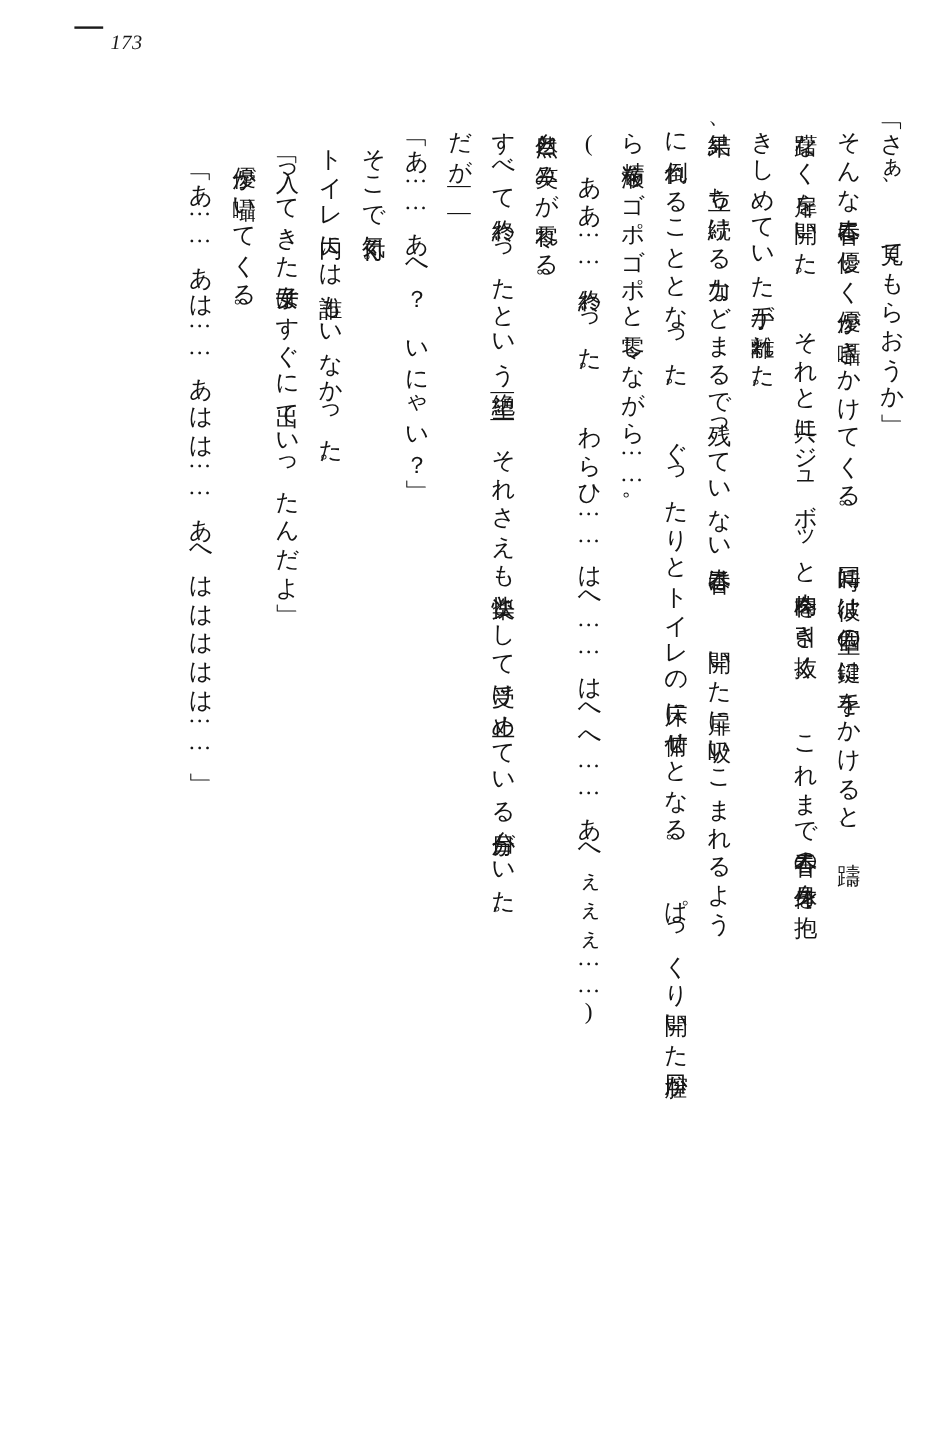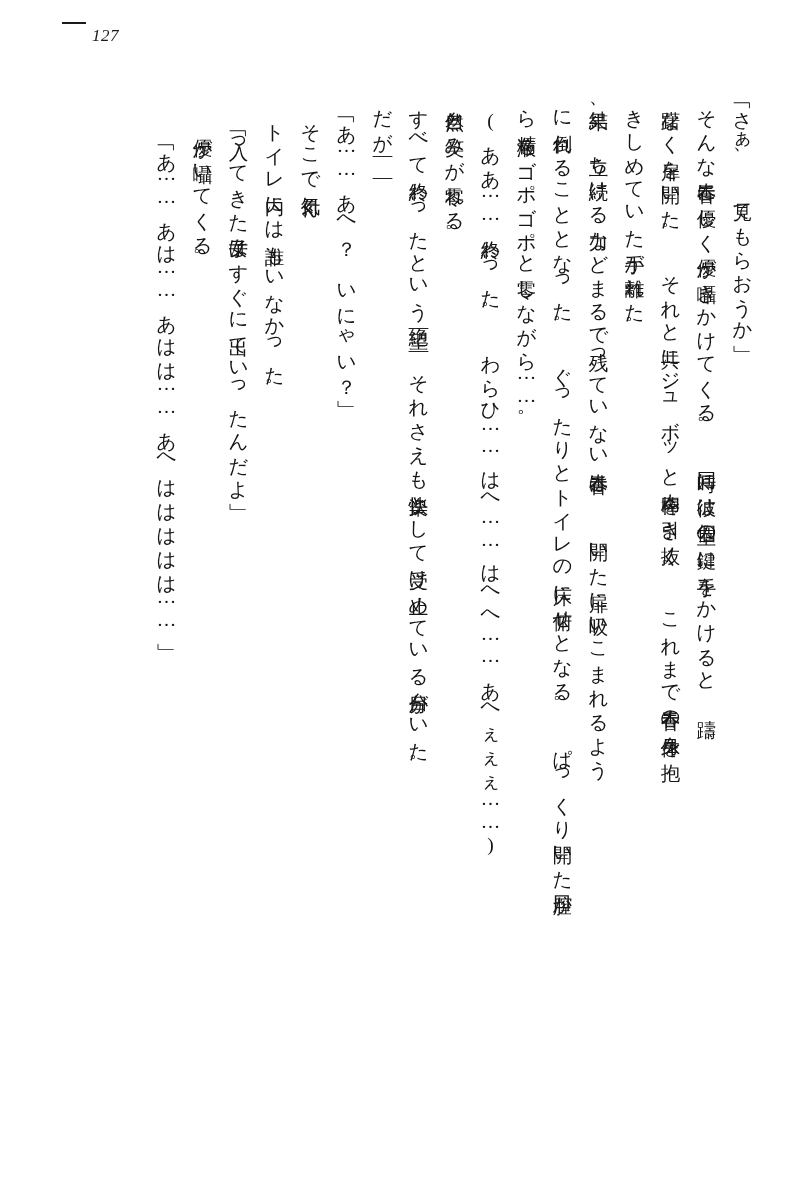--- a/index.html
+++ b/index.html
@@ -79,21 +79,21 @@
   .line.indent-2 { padding-top: 28px; }
   .line.indent-3 { padding-top: 42px; }
 </style>
 </head>
 <body>
 
 <div class="page">
 
   <div class="top-rule"></div>
 
-  <div class="folio">127</div>
+  <div class="folio">173</div>
 
   <div class="text-block">
     <div class="line">「さぁ、　見てもらおうか」</div>
     <div class="line">そんな春香に優しく優が囁きかけてくる。　同時に彼は個室の鍵に手をかけると、躊</div>
     <div class="line">躇なく扉を開いた。　それと共にジュボッと肉棒を引き抜く。　これまで春香の身体を抱</div>
     <div class="line">きしめていた手が離れた。</div>
     <div class="line">結果、　立ち続ける力などまるで残っていない春香は、　開いた扉に吸いこまれるよう</div>
     <div class="line">に倒れることとなった。　ぐったりとトイレの床に俯せとなる。　ぱっくり開いた膣口か</div>
     <div class="line">ら精液をゴポゴポと零しながら……。</div>
     <div class="line indent-1">(ああ……終わった。　わらひ……はへ……はへへ……あへぇぇぇ……)</div>

